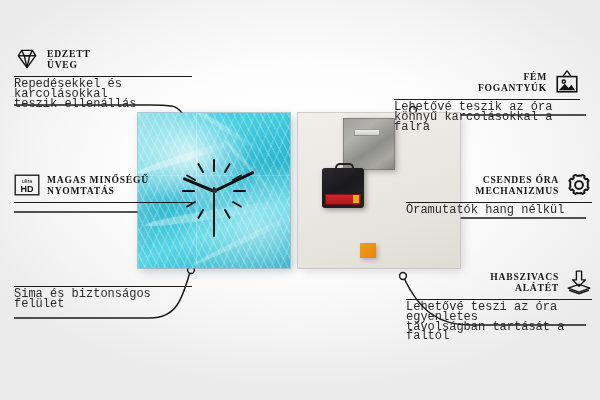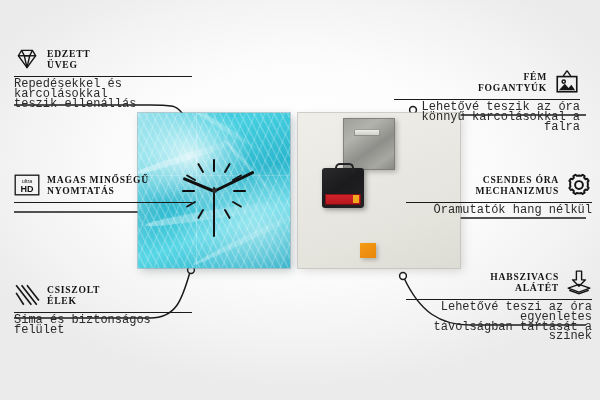--- a/index.html
+++ b/index.html
@@ -102,21 +102,21 @@
   .ic{flex:0 0 auto;width:26px;height:26px;display:block;}
   .ic svg{display:block;width:26px;height:26px;}
   .title{
     font-size:9.6px;letter-spacing:.75px;line-height:11.5px;color:#151515;
     font-variant:small-caps;text-transform:uppercase;font-weight:700;
     font-family:"Liberation Serif", serif;
   }
   .callout.right .title{text-align:right;}
   .rule{height:1.4px;background:#1b1b1b;margin:4px 0 3px;}
   .sub{font-size:12px;line-height:9.6px;color:#2a2a2a;font-family:Liberation Mono, monospace;}
-  .callout.right .sub{text-align:right;}
+  .callout.right .sub{text-align:left;}
 
   #c-glass{left:14px;top:46px;}
   #c-print{left:14px;top:172px;}
   #c-edges{left:14px;top:282px;}
   #c-handles{right:20px;top:40px;width:186px;margin-top:29px;}
   #c-mech{right:8px;top:172px;width:186px;}
   #c-foam{right:8px;top:269px;width:186px;}
 
   .lines{position:absolute;inset:0;pointer-events:none;}
 </style>
@@ -234,33 +234,20 @@
         </svg>
       </span>
       <span class="title">
         <span>MAGAS MINŐSÉGŰ</span><br><span>NYOMTATÁS</span>
       </span>
     </div>
     <div class="rule"></div>
   </div>
 
   <div class="callout left" id="c-edges">
-    <div class="head">
-      <span class="ic">
-        <svg viewBox="0 0 24 24" stroke="#151515" stroke-width="1.5" fill="none">
-          <path d="M2 3 L16 21"></path>
-            <path d="M7 3 L21 21"></path>
-            <path d="M12 3 L23 17"></path>
-            <path d="M2 10 L9 21"></path>
-        </svg>
-      </span>
-      <span class="title">
-        <span>CSISZOLT</span><br><span>ÉLEK</span>
-      </span>
-    </div>
     <div class="rule"></div>
     <div class="sub">
       <span>Sima és biztonságos felület</span>
     </div>
   </div>
 
   <div class="callout right" id="c-handles">
     <div class="head">
       <span class="title">
         <span>FÉM</span><br><span>FOGANTYÚK</span>
@@ -306,17 +293,17 @@
       <span class="ic">
         <svg viewBox="0 0 24 24" fill="none" stroke="#151515" stroke-width="1.3">
           <path d="M9.6 2 H14.4 V10 H18 L12 16 L6 10 H9.6 Z" stroke-linejoin="round"></path>
           <path d="M12 14.2 L22 17.6 L12 21.4 L2 17.6 Z" stroke-linejoin="round"></path>
           <path d="M3 19.6 L12 22.8 L21 19.6"></path>
         </svg>
       </span>
     </div>
     <div class="rule"></div>
     <div class="sub">
-      <span>Lehetővé teszi az óra egyenletes</span><br><span>távolságban tartását a színek</span>
+      <span>Lehetővé teszi az óra egyenletes</span><br><span>távolságban tartását a faltól</span>
     </div>
   </div>
 
 </div>
 
 </body></html>

